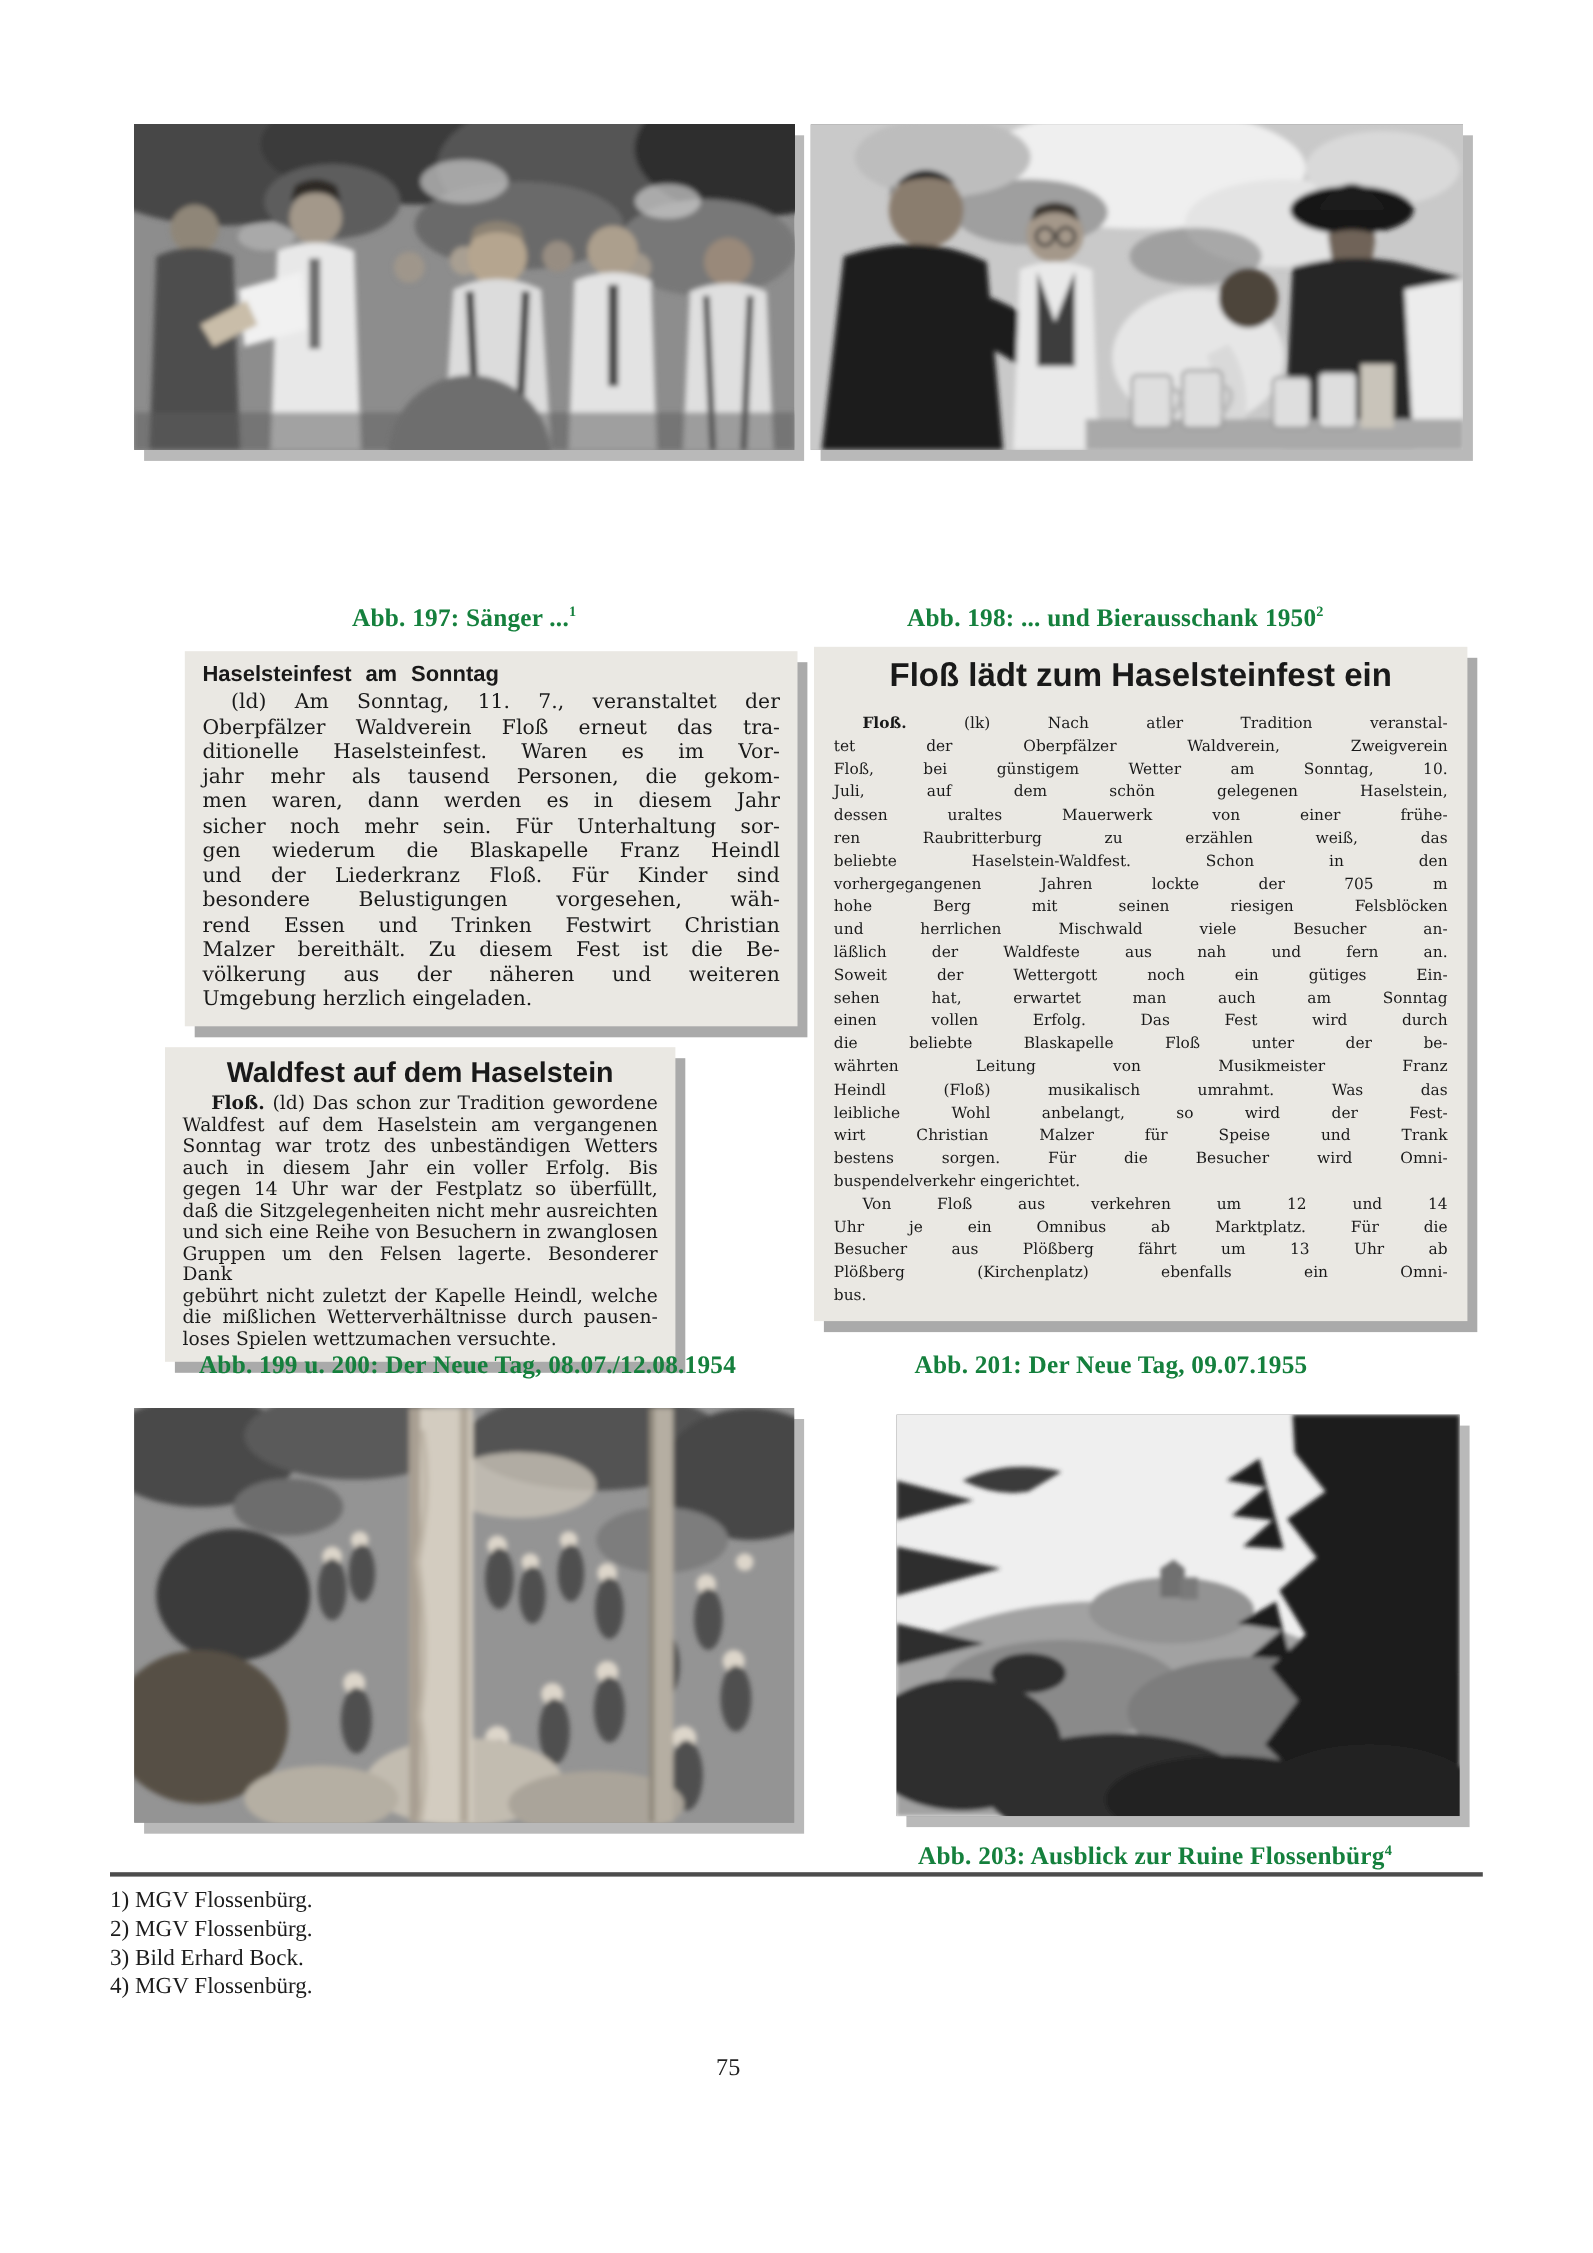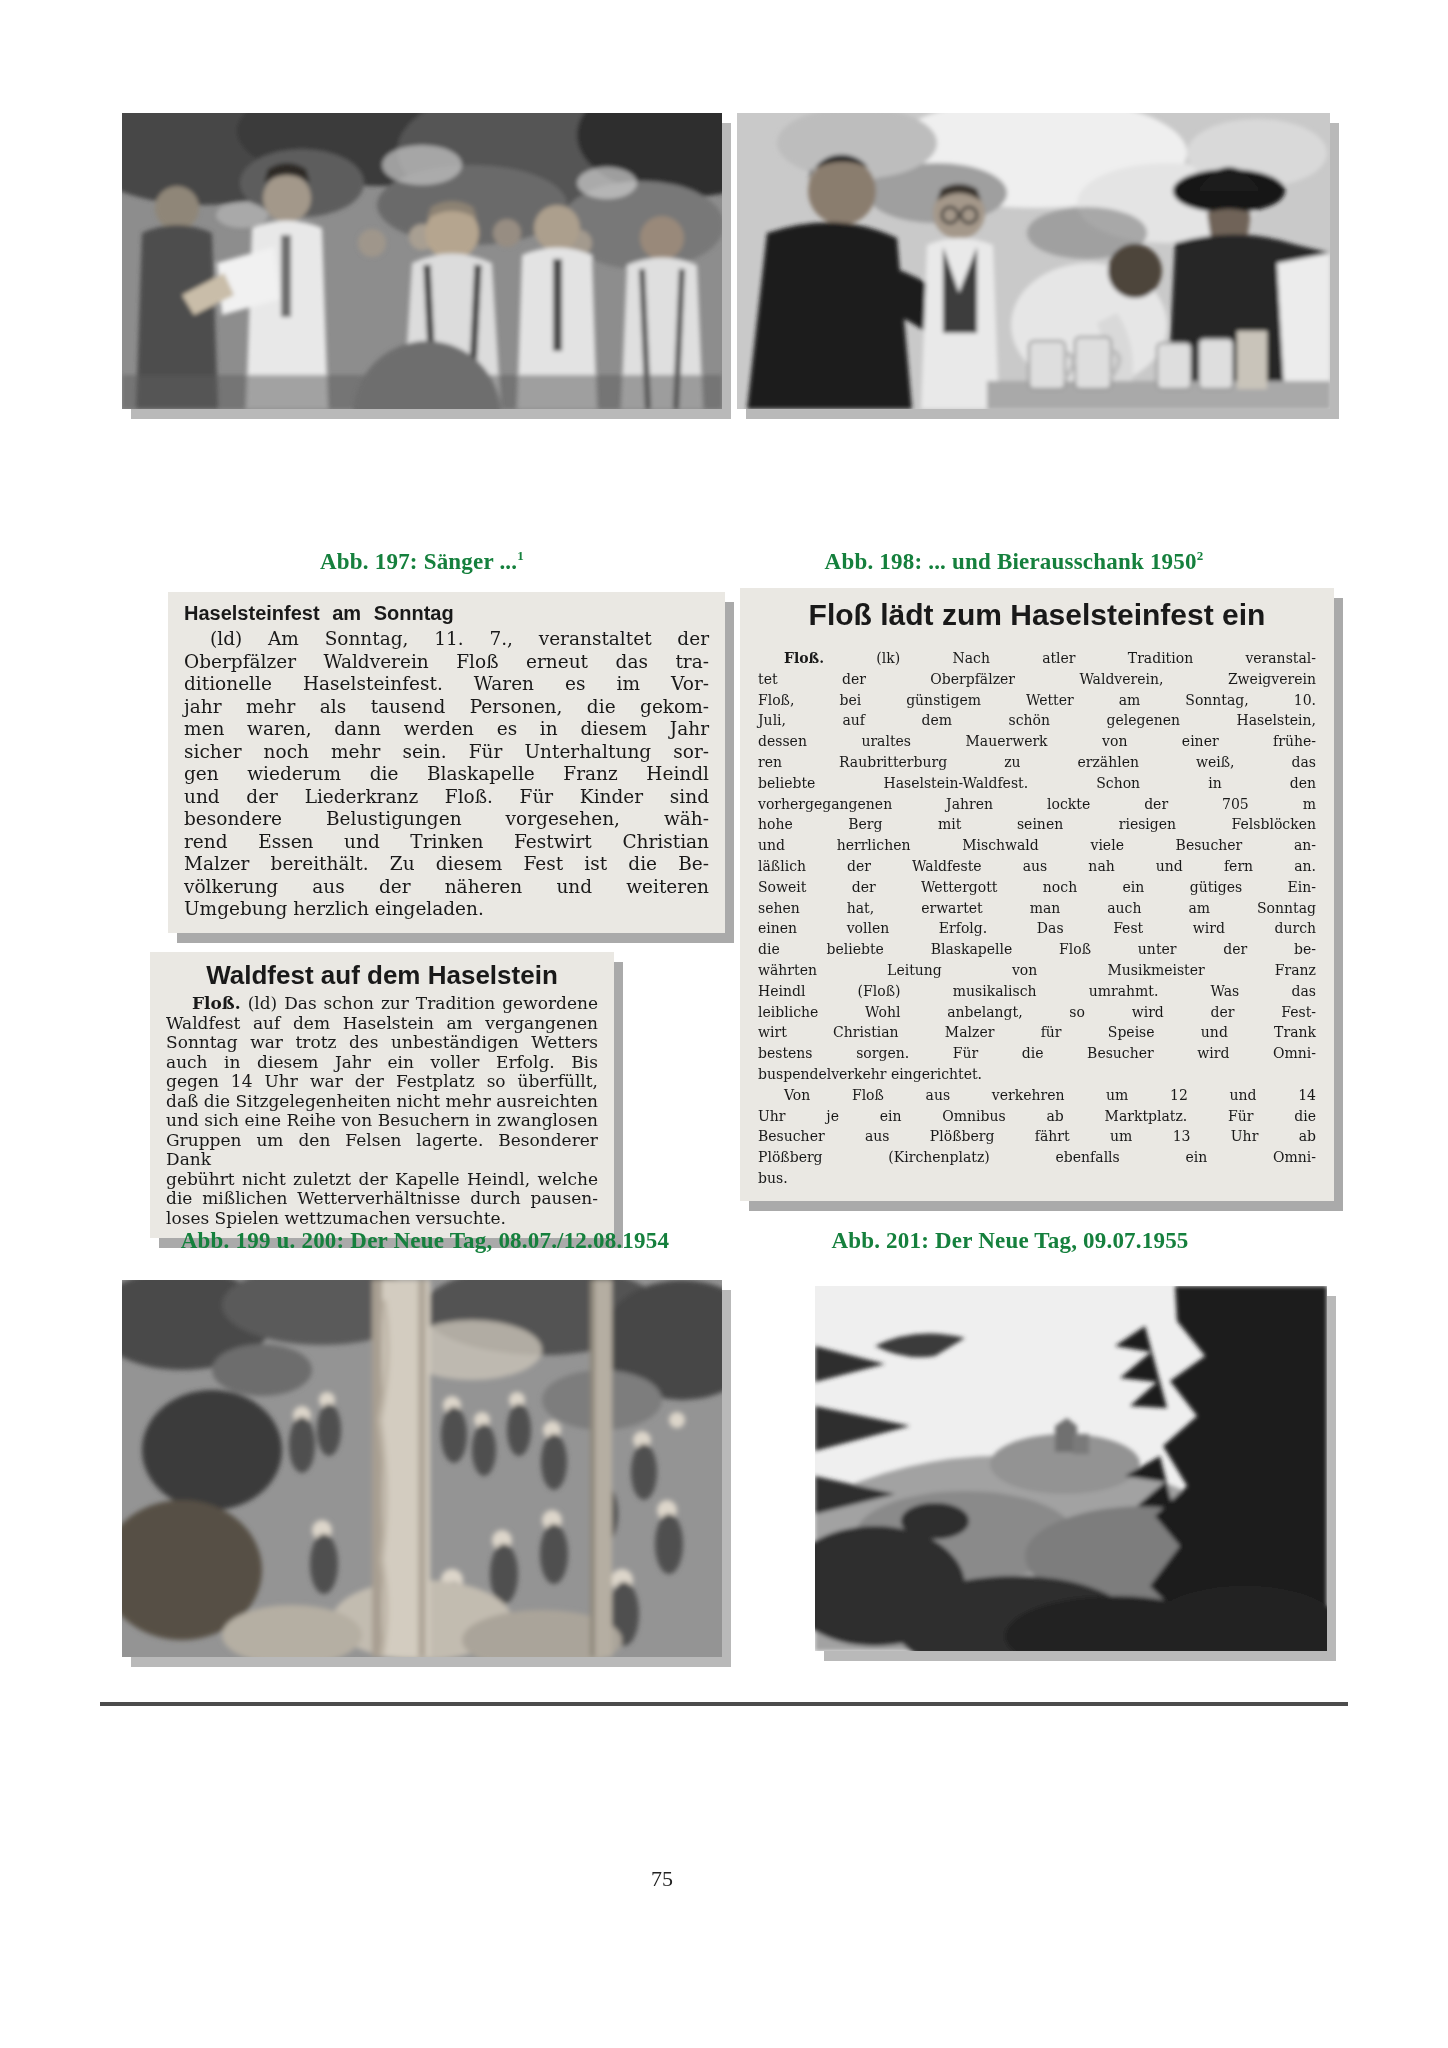--- a/index.html
+++ b/index.html
@@ -304,19 +304,28 @@
         </g>
         <g fill="#242424">
           <ellipse cx="300" cy="350" rx="110" ry="40"></ellipse>
           <ellipse cx="430" cy="345" rx="100" ry="45"></ellipse>
         </g>
         <path d="M60 60 Q100 40 150 52 L120 70 Q90 75 60 60 Z" fill="#3a3a3a"></path>
       </g>
     </svg>
   </div>
 
+  <div class="caption" style="left:790px;top:1674px;width:520px">
+    <span>Abb. 203: Ausblick zur Ruine Flossenbürg</span><sup>4</sup>
+  </div>
 
   <div class="rule"></div>
 
+  <div class="footnotes">
+      <div class="footnote">1) MGV Flossenbürg.</div>
+      <div class="footnote">2) MGV Flossenbürg.</div>
+      <div class="footnote">3) Bild Erhard Bock.</div>
+      <div class="footnote">4) MGV Flossenbürg.</div>
+    </div>
 
   <div class="page-number">75</div>
 
 </div>
 
 </body></html>

